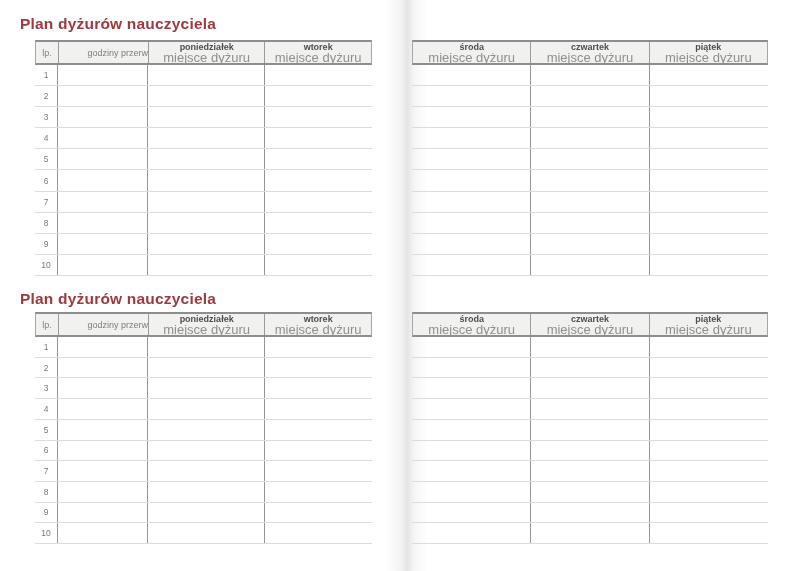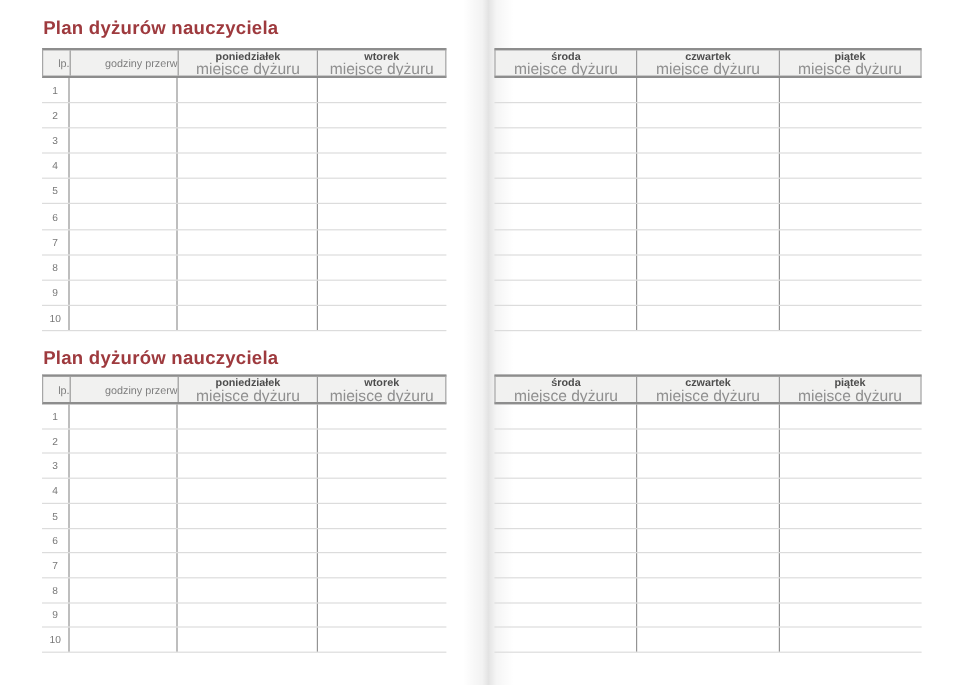--- a/index.html
+++ b/index.html
@@ -16,21 +16,21 @@
     background:linear-gradient(to right,
       rgba(0,0,0,0) 0%,
       rgba(0,0,0,0.05) 38%,
       rgba(0,0,0,0.11) 50%,
       rgba(0,0,0,0.04) 66%,
       rgba(0,0,0,0) 100%);
     pointer-events:none;
   }
 
   .section-title{
-    position:absolute;left:36px;
+    position:absolute;left:20px;
     font-size:15.5px;font-weight:bold;letter-spacing:0.2px;
     color:var(--accent,#9e3a3e);
   }
   #title-1{top:15px;}
   #title-2{top:290px;}
 
   .tbl{position:absolute;box-sizing:border-box;}
   .tbl.left-page{left:35px;width:337px;}
   .tbl.right-page{left:412px;width:356px;}
   .tbl.row-1{top:40px;}
@@ -40,21 +40,21 @@
     display:flex;align-items:stretch;box-sizing:border-box;height:25px;
     background:var(--header-bg,#f1f1f0);
     border-top:2px solid #8d8d8d;border-bottom:2px solid #8d8d8d;
     border-left:1px solid #a6a6a6;border-right:1px solid #a6a6a6;
   }
   .hc{
     display:flex;flex-direction:column;justify-content:center;align-items:center;
     text-align:center;box-sizing:border-box;overflow:hidden;
   }
   .thead .hc:not(:last-child){border-right:1px solid #9a9a9a;}
-  .c-lp{width:23px;align-items:flex-end;}
+  .c-lp{width:23px;}
   .c-hours{width:90px;align-items:flex-end;}
   .c-day{flex:1;}
   .c-mon{flex:1.09;text-align:center;}
   .hc .plain{font-size:9px;color:#7d7d7d;line-height:10px;}
   .hc .day{font-size:9px;font-weight:bold;color:#4d4d4d;line-height:10.5px;}
   .hc .sub{font-size:13px;color:#8f8f8f;line-height:10.5px;}
 
   .tbody{display:flex;flex-direction:column;box-sizing:border-box;}
   .tbody.tall{height:211px;}
   .tbody.short{height:207px;}

